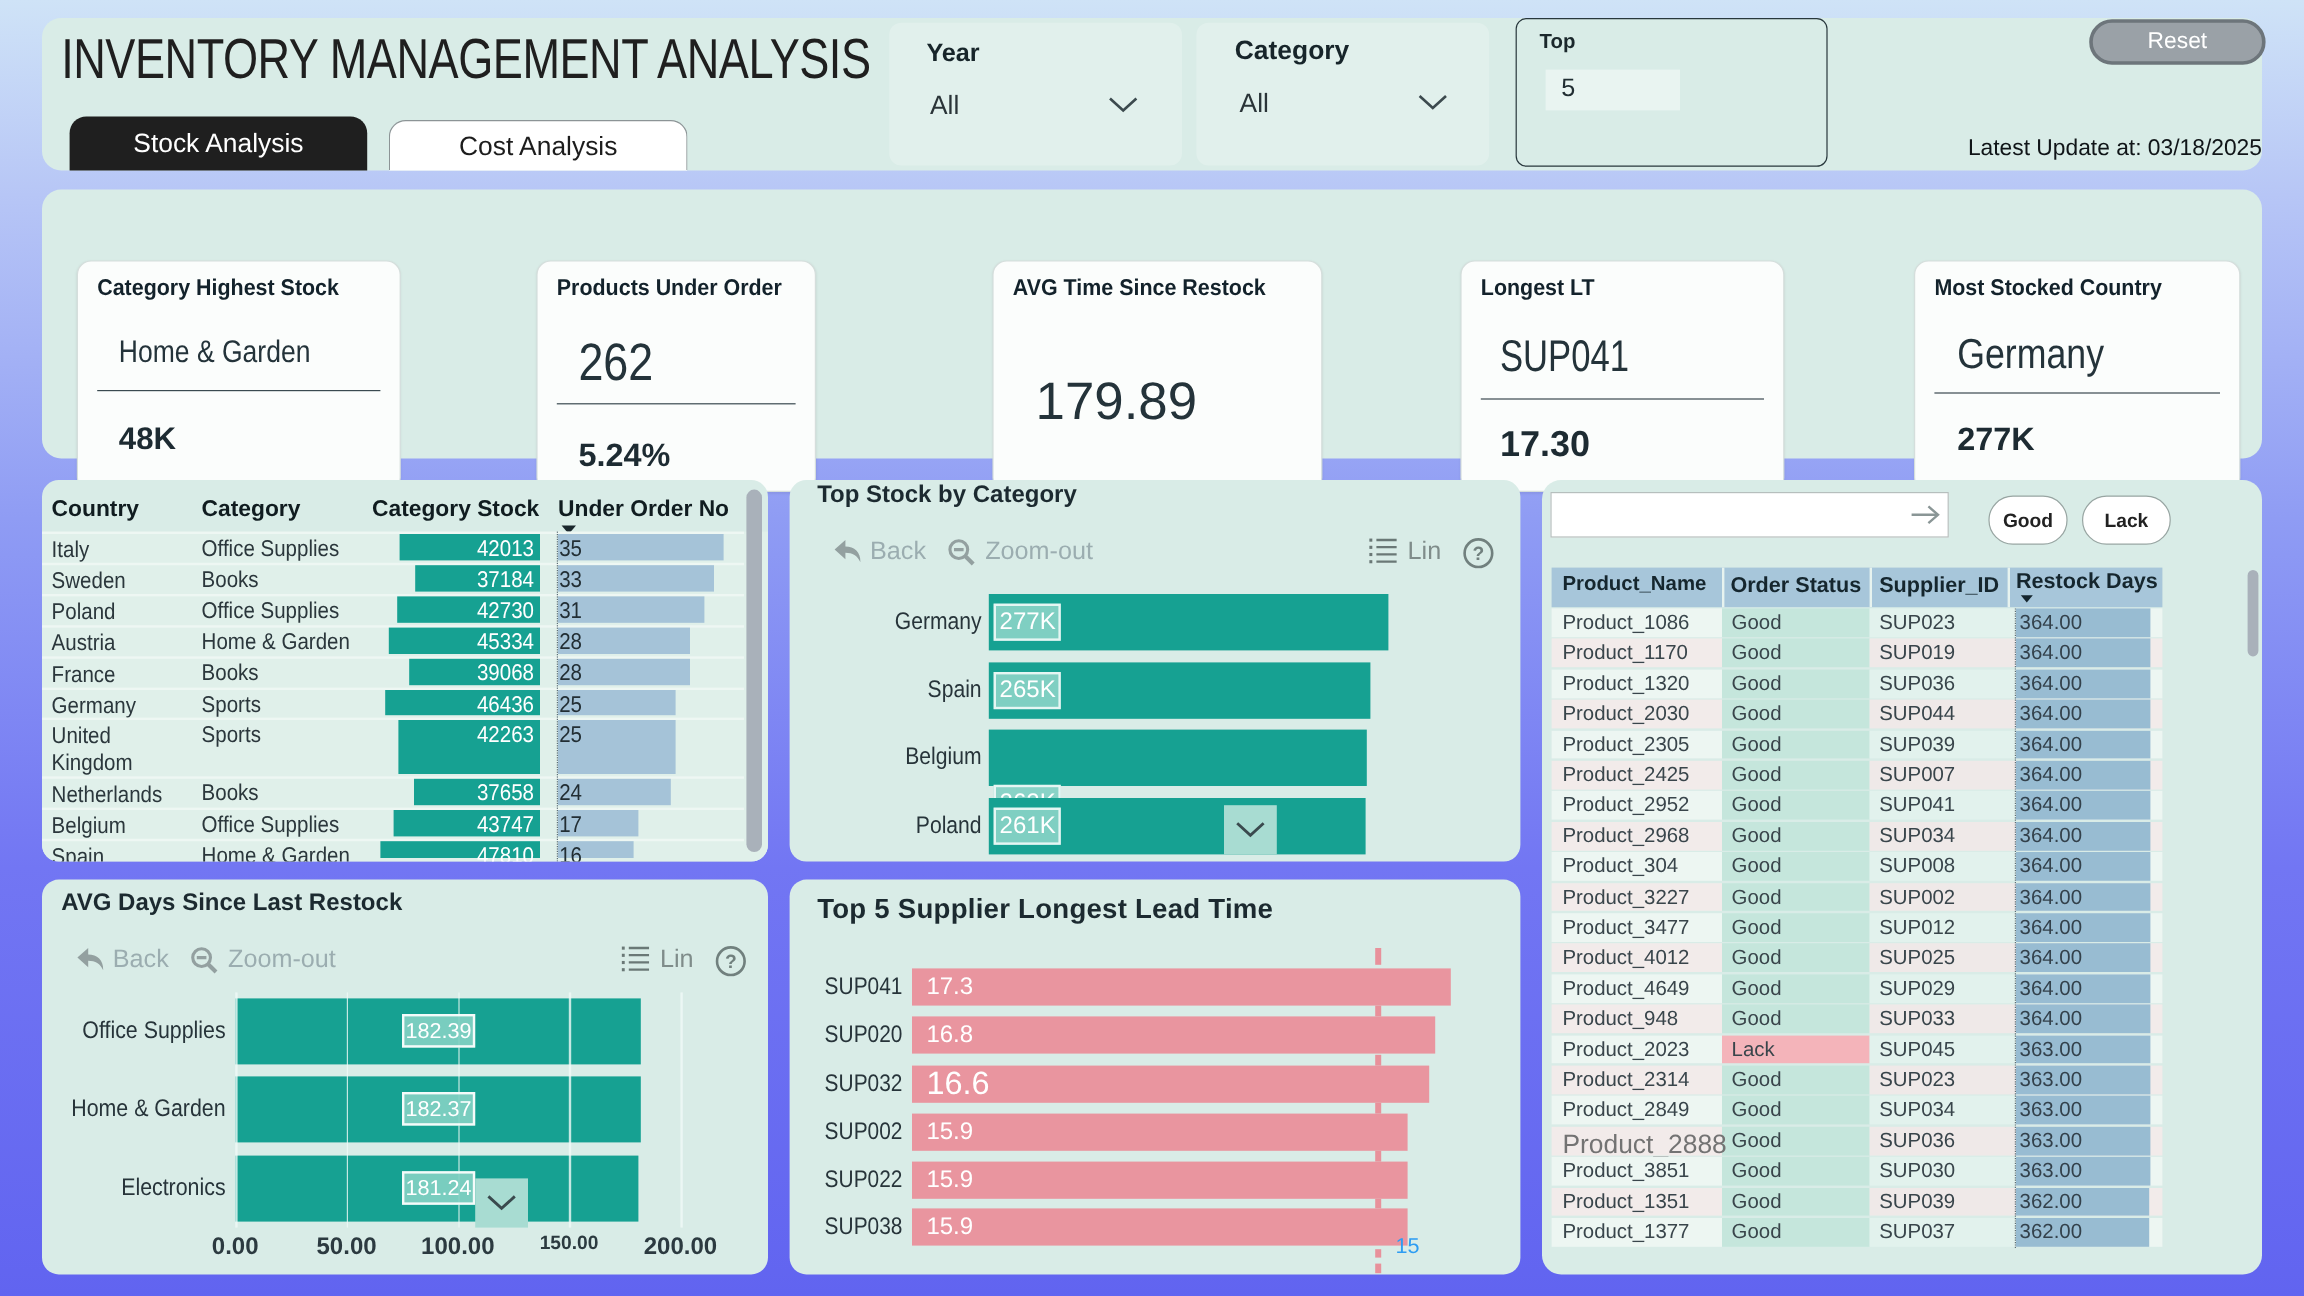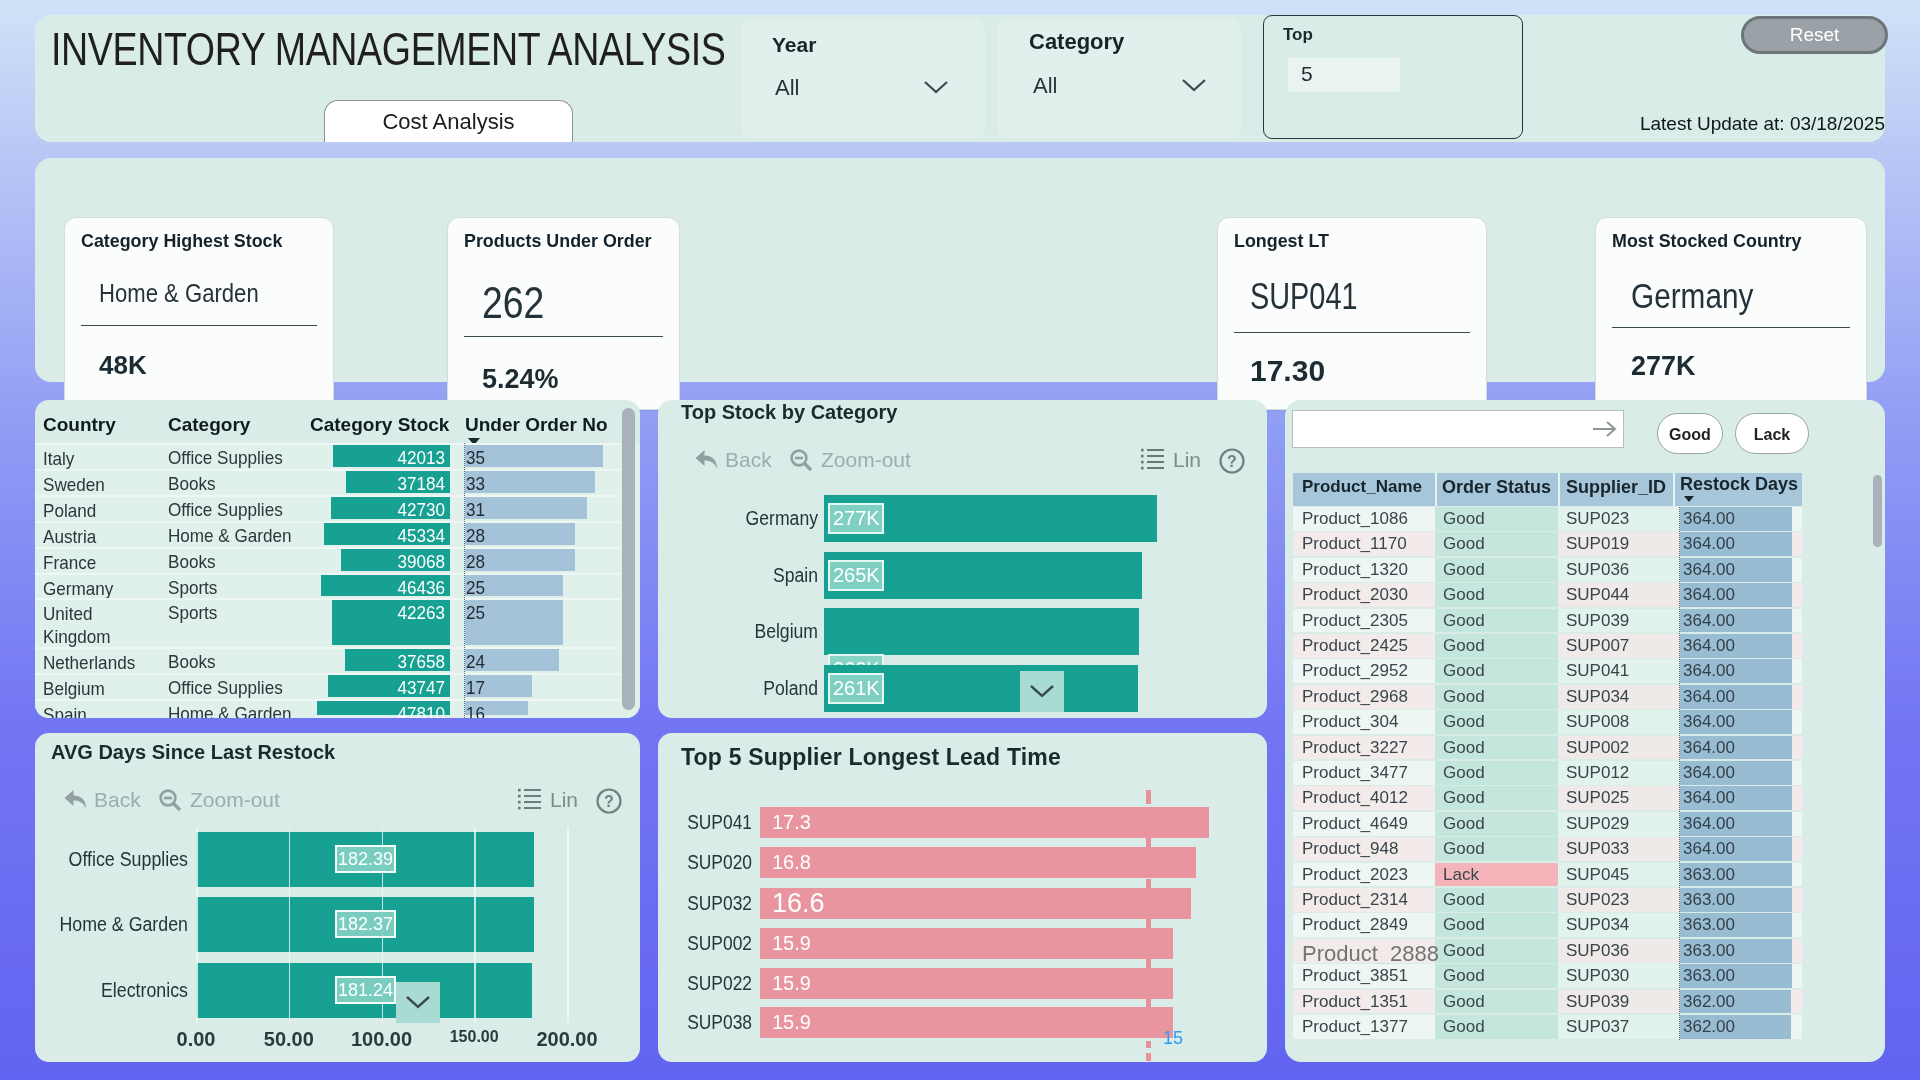--- a/index.html
+++ b/index.html
@@ -14,20 +14,21 @@
 .card{position:absolute;background:#fbfdfc;border:1px solid #d5dedc;border-radius:12px;box-shadow:0 1px 2px rgba(0,0,0,0.06);margin-top:40px;}
 .cardtitle{position:absolute;left:16px;top:12px;font-weight:bold;font-size:19px;color:#13222b;white-space:nowrap;transform:scaleX(0.94);transform-origin:left center;}
 .kv{transform:scaleX(0.85);transform-origin:left center;white-space:nowrap;}
 .cardline{position:absolute;left:16px;right:16px;height:0;border-top:1.6px solid #3a4a50;}
 .ptitle{position:absolute;font-weight:bold;font-size:21px;color:#1c2a30;}
 </style></head>
 <body>
 
 <div class="panel" style="left:35px;top:15px;width:1850px;height:127px;">
 <div class="abs" style="left:16px;top:6px;font-size:47px;color:#1f1f1f;letter-spacing:-0.5px;white-space:nowrap;transform:scaleX(0.80);transform-origin:left center;">INVENTORY MANAGEMENT ANALYSIS</div>
+<div class="abs" style="left:23px;top:82px;width:248px;height:45px;background:#1f1f1f;border-radius:14px 14px 0 0;color:#fff;font-size:22px;text-align:center;line-height:45px;">Stock Analysis</div>
 <div class="abs" style="left:289px;top:85px;width:249px;height:42px;background:#fff;border:1.5px solid #8c9496;border-bottom:none;border-radius:14px 14px 0 0;color:#1c1c1c;font-size:22px;text-align:center;line-height:42px;">Cost Analysis</div>
 <div class="abs" style="left:706px;top:4px;width:244px;height:119px;background:rgba(255,255,255,0.22);border-radius:10px;"></div>
 <div class="abs bold" style="left:737px;top:18px;font-size:21px;color:#17252a;">Year</div>
 <div class="abs" style="left:740px;top:60px;font-size:22px;color:#2a3438;">All</div>
 <svg class="abs" style="left:888px;top:64px;" width="26" height="16" viewBox="0 0 26 16">
       <polyline points="2,3 13,13 24,3" fill="none" stroke="#3c4a4e" stroke-width="2.2"></polyline>
     </svg>
 <div class="abs" style="left:962px;top:4px;width:244px;height:119px;background:rgba(255,255,255,0.22);border-radius:10px;"></div>
 <div class="abs bold" style="left:994px;top:14px;font-size:22px;color:#17252a;">Category</div>
 <div class="abs" style="left:998px;top:58px;font-size:22px;color:#2a3438;">All</div>
@@ -47,20 +48,24 @@
 <div class="cardtitle">Category Highest Stock</div>
 <div class="abs kv" style="left:34px;top:60px;font-size:26px;font-weight:500;color:#24333a;">Home &amp; Garden</div>
 <div class="cardline" style="top:107px;"></div>
 <div class="abs bold" style="left:34px;top:132px;font-size:26px;color:#1d2b32;">48K</div>
 </div>
 <div class="card" style="left:412px;top:19px;width:233px;height:193px;">
 <div class="cardtitle">Products Under Order</div>
 <div class="abs kv" style="left:34px;top:60px;font-size:44px;font-weight:500;color:#24333a;">262</div>
 <div class="cardline" style="top:118px;"></div>
 <div class="abs bold" style="left:34px;top:146px;font-size:27px;color:#1d2b32;">5.24%</div>
+</div>
+<div class="card" style="left:792px;top:19px;width:275px;height:193px;">
+<div class="cardtitle">AVG Time Since Restock</div>
+<div class="abs" style="left:35px;top:92px;font-size:44px;font-weight:500;color:#24333a;">179.89</div>
 </div>
 <div class="card" style="left:1182px;top:19px;width:270px;height:193px;">
 <div class="cardtitle">Longest LT</div>
 <div class="abs" style="left:32px;top:58px;font-size:37px;font-weight:500;color:#24333a;transform:scaleX(0.78);transform-origin:left center;">SUP041</div>
 <div class="cardline" style="top:114px;"></div>
 <div class="abs bold" style="left:32px;top:136px;font-size:30px;color:#1d2b32;">17.30</div>
 </div>
 <div class="card" style="left:1560px;top:19px;width:272px;height:193px;">
 <div class="cardtitle">Most Stocked Country</div>
 <div class="abs kv" style="left:35px;top:58px;font-size:35px;font-weight:400;color:#24333a;">Germany</div>

